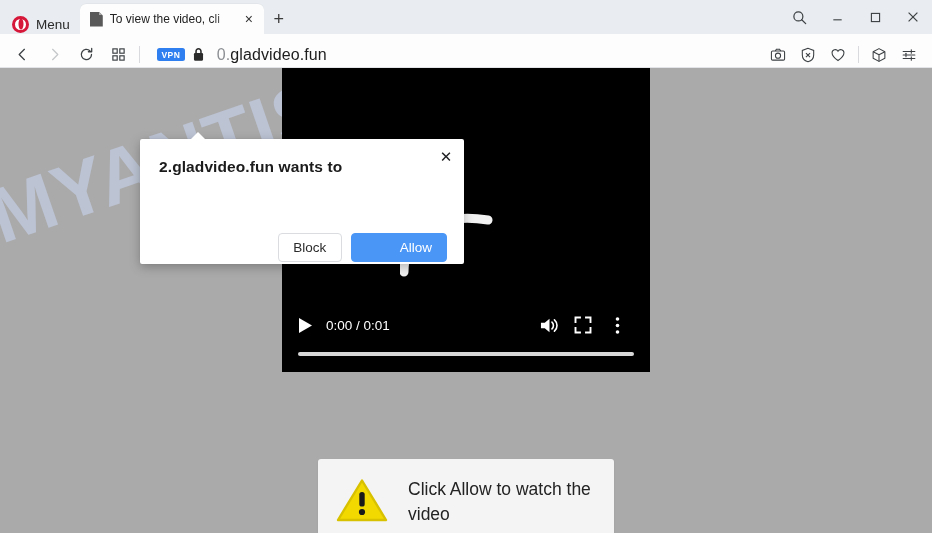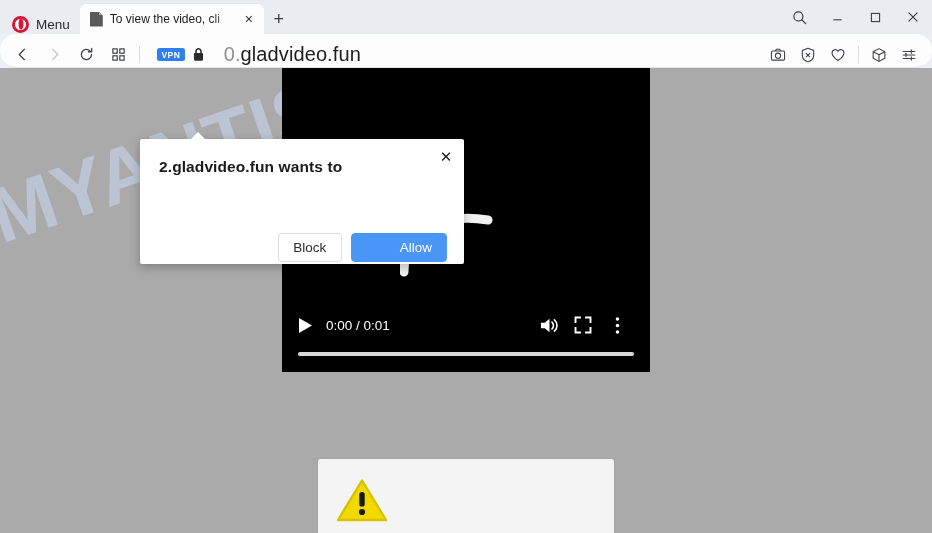--- a/index.html
+++ b/index.html
@@ -91,21 +91,20 @@
   }
 
   
   .navbar {
     height: 34px; flex: 0 0 34px;
     display: flex; align-items: center;
     background: #fdfdfd;
     padding: 8px 8px 0 6px;
     border-bottom: 1px solid #e2e4e7;
     position: relative;
-    border-radius: 16px;
   }
   .nav-ico {
     width: 32px; height: 28px;
     display: flex; align-items: center; justify-content: center;
     color: #3c4043;
   }
   .nav-ico.disabled { color: #c4c7ca; }
   .nav-sep {
     width: 1px; height: 17px; background: #d8dadd; margin: 0 5px;
   }
@@ -114,21 +113,21 @@
     display: flex; align-items: center; gap: 7px;
     padding-left: 12px;
   }
   .vpn-badge {
     background: #2f7ff0; color: #fff;
     font-size: 8.5px; font-weight: bold; letter-spacing: .4px;
     padding: 2.5px 4.5px 2px; border-radius: 2.5px;
     line-height: 1;
   }
   .lock-ico { width: 13px; height: 15px; display:block; }
-  .url { font-size: 20px; color: #1d1d1d; margin-left: 12px; letter-spacing: .1px;}
+  .url { font-size: 16px; color: #1d1d1d; margin-left: 5px; letter-spacing: .1px;}
   .url .dim { color: #8c8f93; }
   .toolbar-right { display: flex; align-items: center; }
   .tb-ico {
     width: 30px; height: 28px;
     display: flex; align-items: center; justify-content: center;
     color: #3c4043;
   }
 
   
   .viewport {
@@ -417,20 +416,21 @@
     </div>
 
     <div class="warncard">
       <span>
         <svg width="52" height="47" viewBox="0 0 52 47">
           <path d="M26 3.5 L50 43 L2 43 Z" fill="#f2d900" stroke="#d8c200" stroke-width="2.4" stroke-linejoin="round"></path>
           <rect x="23.3" y="15" width="5.4" height="14.5" rx="2.6" fill="#1a1a1a"></rect>
           <circle cx="26" cy="35" r="3.1" fill="#1a1a1a"></circle>
         </svg>
       </span>
+      <span class="warn-text">Click Allow to watch the video</span>
     </div>
 
     <div class="permdlg">
       <div class="perm-close">✕</div>
       <div class="perm-title">2.gladvideo.fun wants to</div>
       <div class="perm-actions">
         <div class="btn btn-block">Block</div>
         <div class="btn btn-allow">Allow</div>
       </div>
     </div>

